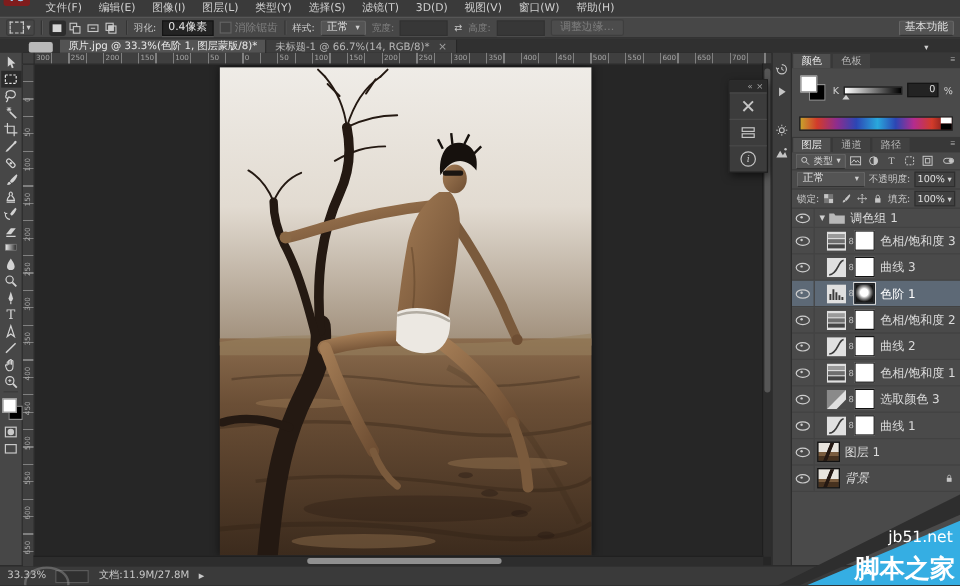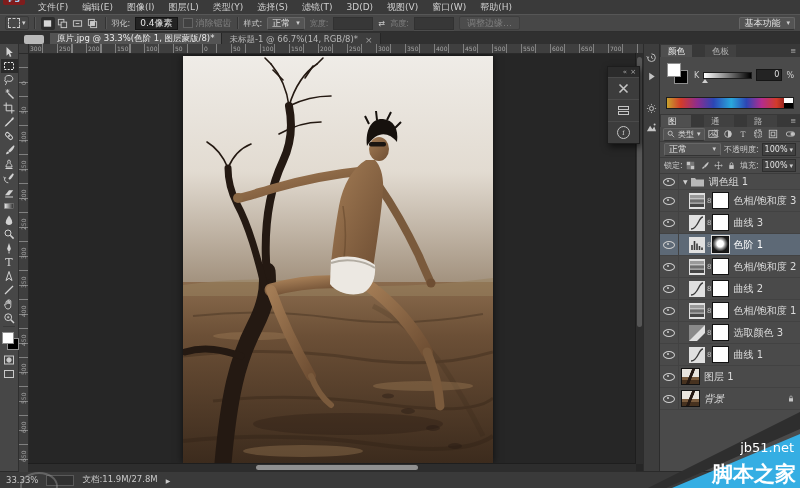--- a/index.html
+++ b/index.html
@@ -22,21 +22,21 @@
   .smode.pressed{background:#2c2c2c;}
   .field{background:#232323;border:1px solid #141414;box-shadow:0 1px 0 #555;height:11px;line-height:11px;
          padding:0 4px;color:#e3e3e3;min-width:28px;}
   .field.empty{min-width:30px;}
   .dis{opacity:.42;}
   .check{display:flex;align-items:center;gap:3px;}
   .cbox{width:8px;height:8px;border:1px solid #8a8a8a;background:#3a3a3a;display:inline-block;}
   .select{background:#545454;border:1px solid #666;border-bottom-color:#333;border-radius:2px;height:11px;
           line-height:11px;padding:0 4px;display:flex;align-items:center;gap:6px;color:#e0e0e0;}
   .obtn{background:#545454;border:1px solid #333;border-radius:2px;padding:0 7px;height:12px;line-height:12px;}
-  .workspace{margin-left:auto;}
+  .workspace{margin-left:auto;flex-direction:column;}
   .caret{font-size:7px;color:#cfcfcf;}
   
   .tabbar{height:14px;background:#303030;display:flex;align-items:flex-end;}
   .tabgrip{width:20px;height:9px;background:#b9b9b9;border-radius:2px;margin:0 6px 2px 24px;}
   .tab{height:13px;display:flex;align-items:center;gap:7px;padding:0 7px;font-size:8.5px;background:#3e3e3e;
        color:#b8b8b8;border-right:1px solid #262626;white-space:nowrap;overflow:hidden;}
   .tab.active{background:#535353;color:#ececec;flex-direction:column;}
   .tclose{font-size:9px;color:#9d9d9d;}
   
   .main{position:absolute;top:44px;left:0;right:0;bottom:16px;display:flex;}
@@ -77,21 +77,21 @@
   .vthumb{position:absolute;left:1px;right:1px;top:4px;height:270px;background:#565656;border-radius:3px;}
   .hscroll{position:absolute;left:9px;right:7px;bottom:0;height:8px;background:#2d2d2d;border-top:1px solid #1e1e1e;z-index:3;}
   .hthumb{position:absolute;top:1px;height:5px;left:228px;width:162px;background:#909090;border-radius:3px;}
   
   .dockstrip{width:15px;background:#3d3d3d;border-left:1px solid #2c2c2c;border-right:1px solid #2c2c2c;
              display:flex;flex-direction:column;align-items:center;padding-top:7px;gap:7px;}
   .dicon{width:12px;height:12px;display:flex;align-items:center;justify-content:center;flex:none;}
   .dgap{height:6px;flex:none;}
   
   .panels{width:140px;background:#4a4a4a;font-size:9px;color:#d6d6d6;display:flex;flex-direction:column;}
-  .ptabs{height:13px;background:#383838;display:flex;align-items:flex-end;gap:13px;padding-left:1px;flex:none;}
+  .ptabs{height:13px;background:#383838;display:flex;align-items:flex-end;gap:2px;padding-left:1px;flex:none;font-family:Liberation Mono, monospace;}
   .ptab{height:12px;line-height:12px;padding:0 7px;background:#414141;color:#b5b5b5;font-size:8.5px;}
   .ptab.active{background:#4f4f4f;color:#ececec;}
   .pmenu{margin-left:auto;padding-right:4px;color:#b5b5b5;font-size:7px;line-height:12px;}
   .colorbody{height:52px;position:relative;padding:5px 6px 0 6px;flex:none;background:#4a4a4a;}
   .cswatch{position:absolute;left:7px;top:6px;width:22px;height:22px;}
   .cfg{position:absolute;left:0;top:0;width:12px;height:12px;background:#fff;border:1px solid #909090;z-index:2;}
   .cbg{position:absolute;left:7px;top:7px;width:12px;height:12px;background:#000;border:1px solid #909090;}
   .krow{position:absolute;left:34px;top:12px;right:6px;display:flex;align-items:center;gap:4px;}
   .klab{font-size:8px;color:#cfcfcf;}
   .kslider{flex:1;height:5px;background:linear-gradient(90deg,#fff,#000);border:1px solid #1d1d1d;position:relative;}

